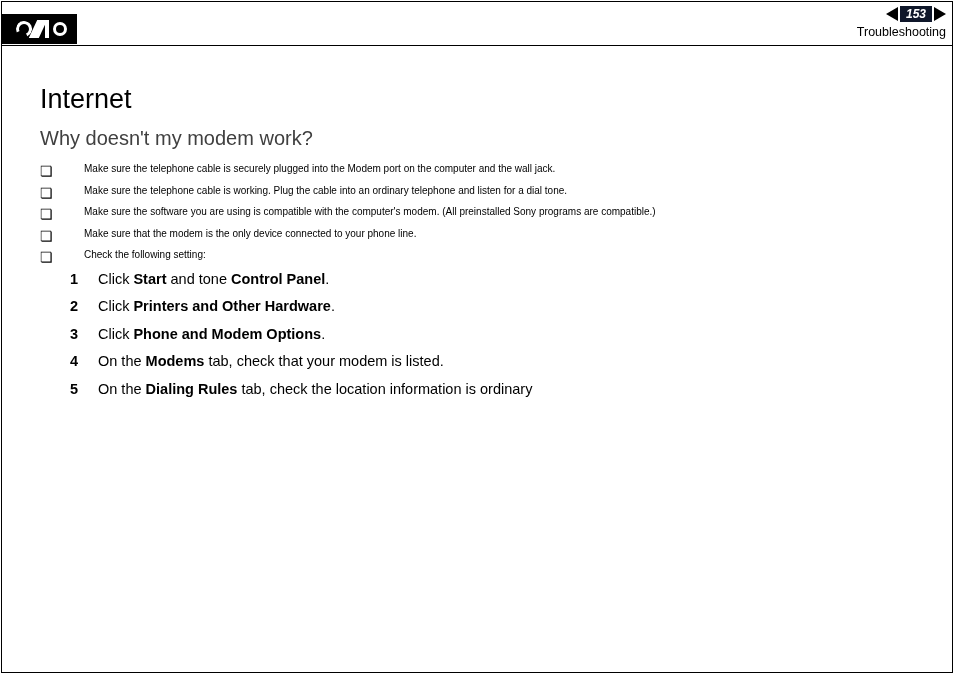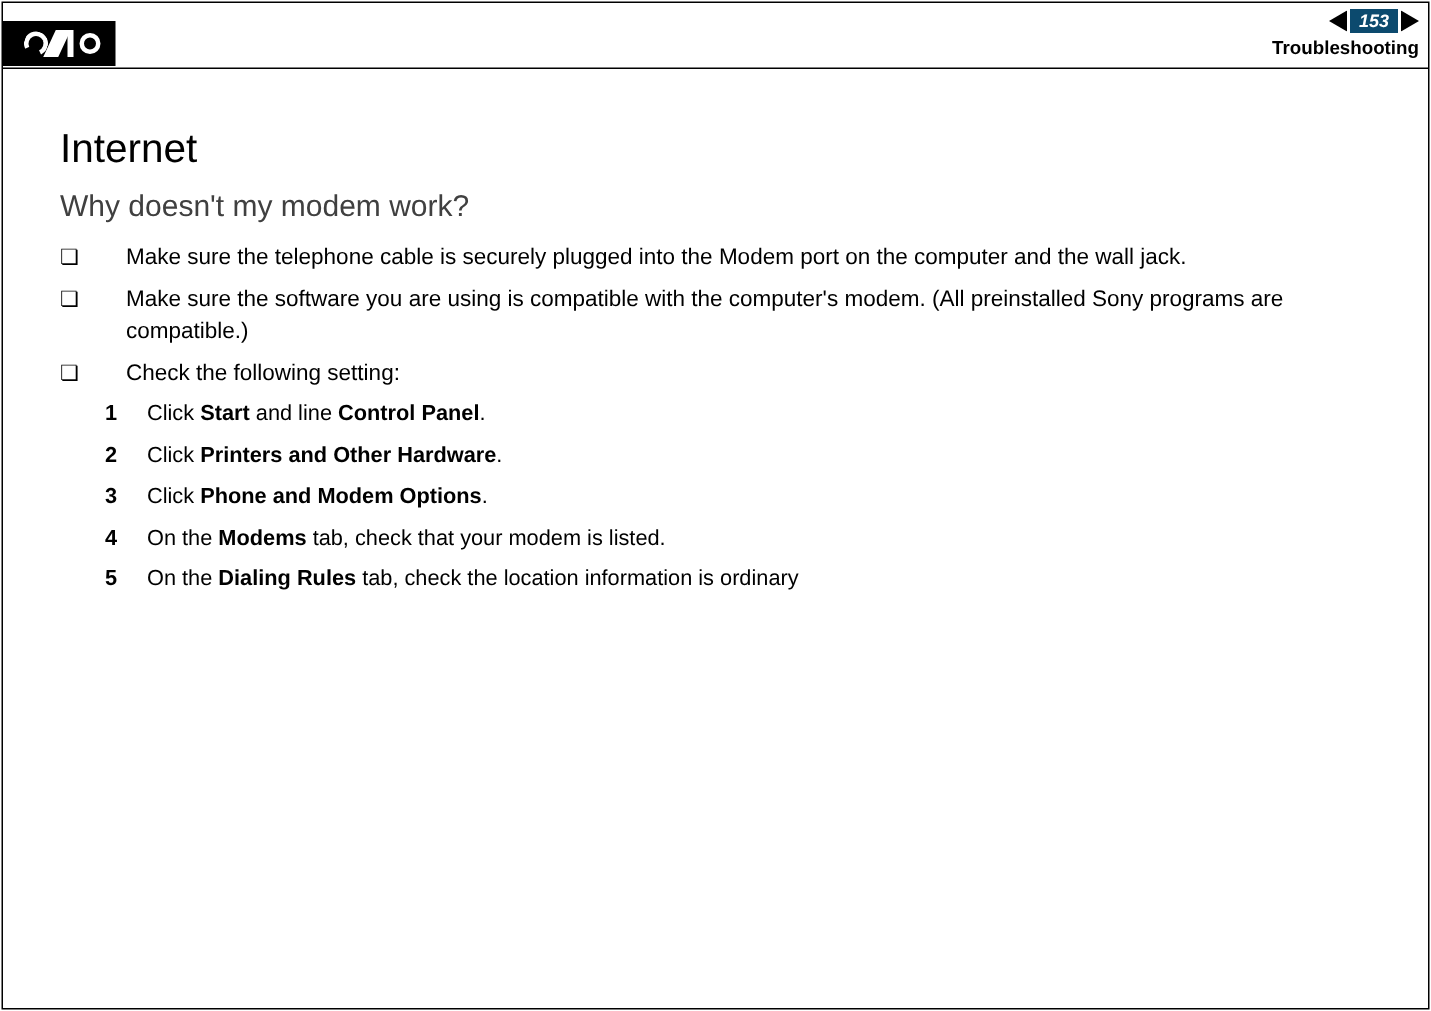--- a/index.html
+++ b/index.html
@@ -60,32 +60,32 @@
     text-align: right;
     padding-top: 4px;
   }
   .pagebar {
     display: flex;
     justify-content: flex-end;
     align-items: center;
     gap: 2px;
   }
   .badge {
-    background: #0c4a6e;
+    background: #0f172a;
     color: #fff;
     font-size: 12px;
     font-weight: 700;
     font-style: italic;
     padding: 1px 6px;
   }
   .nav-arrow { cursor: pointer; user-select:none; }
   .nav-arrow svg { display:block; }
   .section-label {
     font-size: 12.5px;
-    font-weight: 700;
+    font-weight: 400;
     margin-top: 3px;
   }
   .content {
     padding: 38px 36px 0 38px;
   }
   h1 {
     font-size: 27px;
     font-weight: 400;
     margin: 0 0 12px 0;
   }
@@ -95,21 +95,21 @@
     color: #404040;
     margin: 0 0 12px 0;
   }
   ul.bullets {
     list-style: none;
     margin: 0; padding: 0;
   }
   ul.bullets > li {
     position: relative;
     padding-left: 44px;
-    font-size: 15px;
+    font-size: 10px;
     line-height: 1.35;
     margin-bottom: 8px;
   }
   ul.bullets > li::before {
     content: "❏";
     position: absolute;
     left: 0;
     top: 0;
     font-size: 14px;
   }
@@ -163,27 +163,29 @@
       <div class="section-label">Troubleshooting</div>
     </div>
   </div>
 
   <div class="content">
     <h1>Internet</h1>
     <h2>Why doesn't my modem work?</h2>
 
     <ul class="bullets">
       <li>Make sure the telephone cable is securely plugged into the Modem port on the computer and the wall jack.</li>
+      <li>Make sure the telephone cable is working. Plug the cable into an ordinary telephone and listen for a dial tone.</li>
       <li>Make sure the software you are using is compatible with the computer's modem. (All preinstalled Sony programs are compatible.)</li>
+      <li>Make sure that the modem is the only device connected to your phone line.</li>
       <li>Check the following setting:</li>
     </ul>
 
     <ol class="steps">
       <li>
-        <span>Click </span><b>Start</b><span> and line </span><b>Control Panel</b><span>.</span>
+        <span>Click </span><b>Start</b><span> and tone </span><b>Control Panel</b><span>.</span>
       </li>
       <li>
         <span>Click </span><b>Printers and Other Hardware</b><span></span><b></b><span>.</span>
       </li>
       <li>
         <span>Click </span><b>Phone and Modem Options</b><span></span><b></b><span>.</span>
       </li>
       <li>
         <span>On the </span><b>Modems</b><span> tab, check that your modem is listed.</span><b></b><span></span>
       </li>

